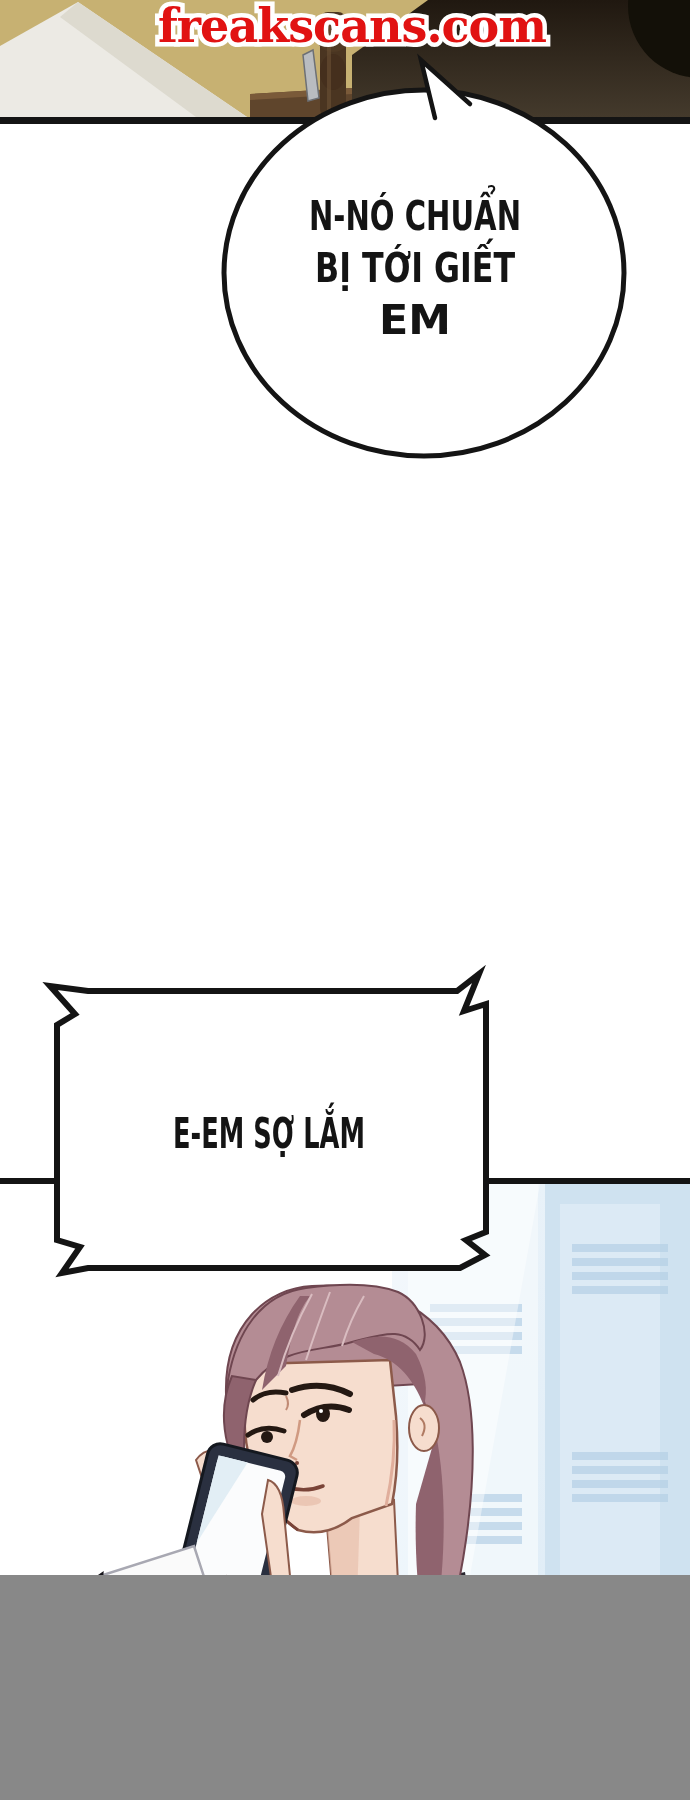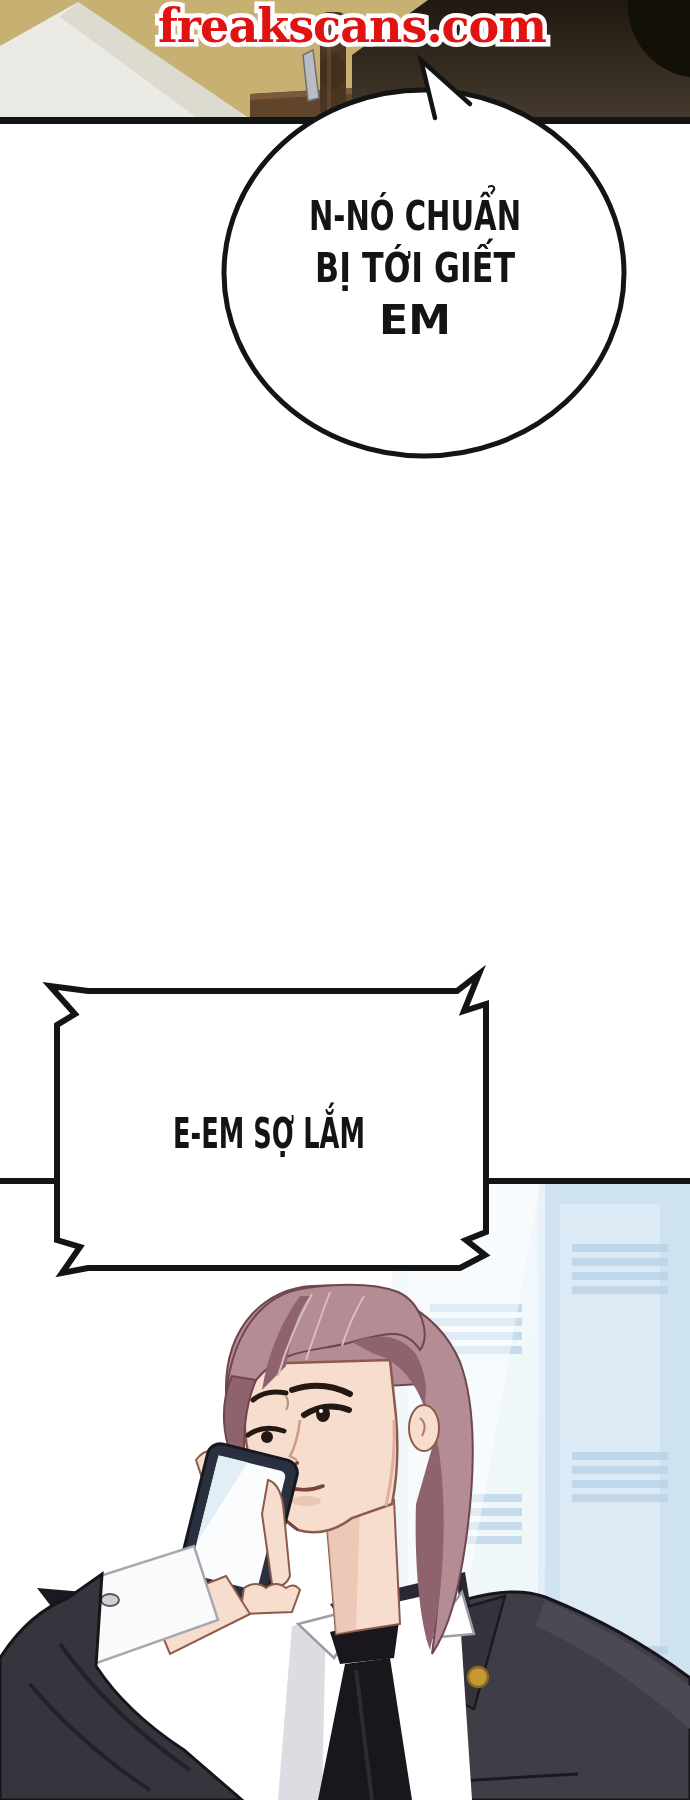--- a/index.html
+++ b/index.html
@@ -1,16 +1,16 @@
 <!DOCTYPE html>
 <html style="--accent-red: #e11212; --ink: #141414; --wall-tan: #c7b172; --prop-white: #eceae4; --dark-mass: #2a2116; --hair-base: #b48c94; --hair-shadow: #8f636e; --skin: #f6ddce; --skin-shadow: #e8c0ae; --suit-base: #3f3d46; --suit-shadow: #2a2830; --tie-black: #19171c; --shirt-white: #ffffff; --phone-body: #2a3040; --phone-screen: #fbfcfd; --pin-gold: #c59a35; --window-blue: #cfe2f0; --window-light: #e9f2f9;"><head>
 <meta charset="utf-8">
 <style>
   html,body{margin:0;padding:0;background:#888;}
-  .page{position:relative;width:690px;height:1800px;margin:0 auto;background:#ffffff;overflow:hidden;
+  .page{position:relative;width:690px;height:1575px;margin:0 auto;background:#ffffff;overflow:hidden;
         font-family:"DejaVu Sans",sans-serif;text-decoration:underline;}
   
   .panel-top{position:absolute;left:0;top:0;width:690px;height:117px;border-bottom:7px solid #141414;
              background:var(--wall-tan);overflow:hidden;z-index:1;}
   .panel-top svg{display:block;}
   .site-banner{position:absolute;left:0;top:0;width:690px;height:70px;z-index:5;}
   .site-banner text{font-family:"DejaVu Serif",serif;font-weight:bold;font-size:47px;
                     fill:var(--accent-red);stroke:#ffffff;stroke-width:9px;paint-order:stroke;
                     letter-spacing:-1px;}
   

